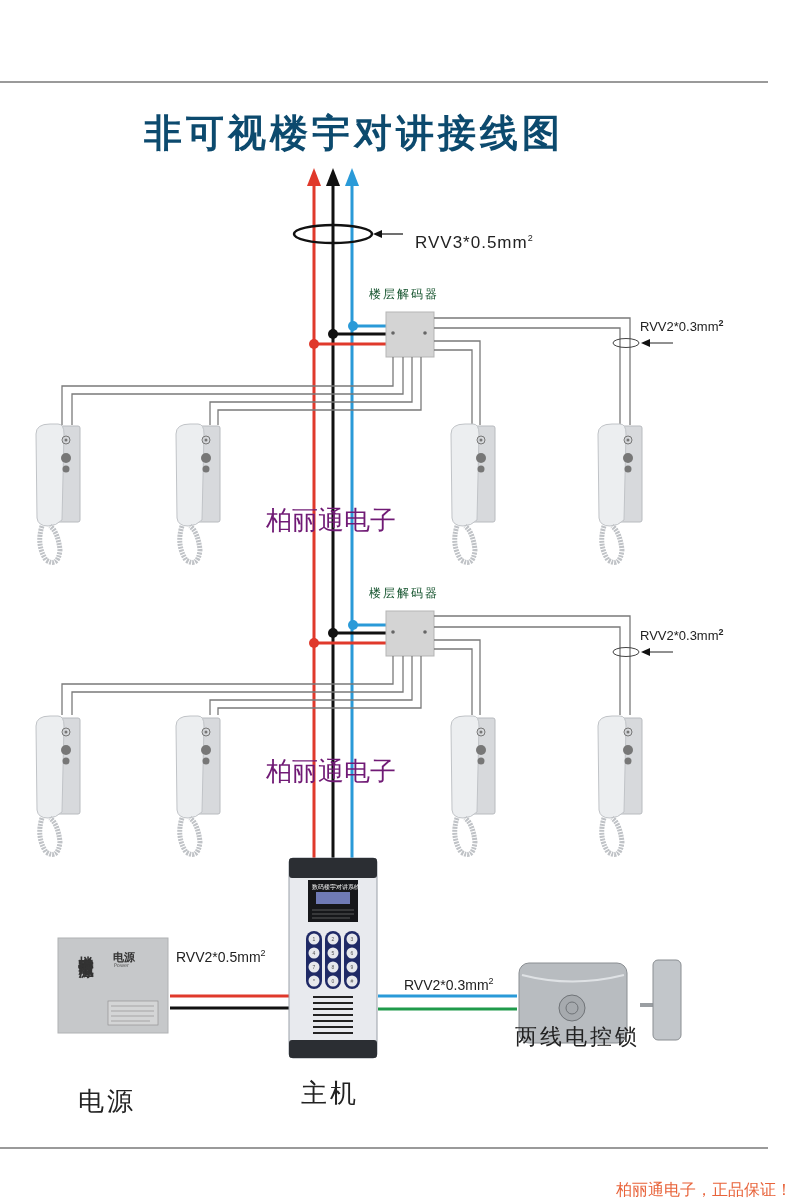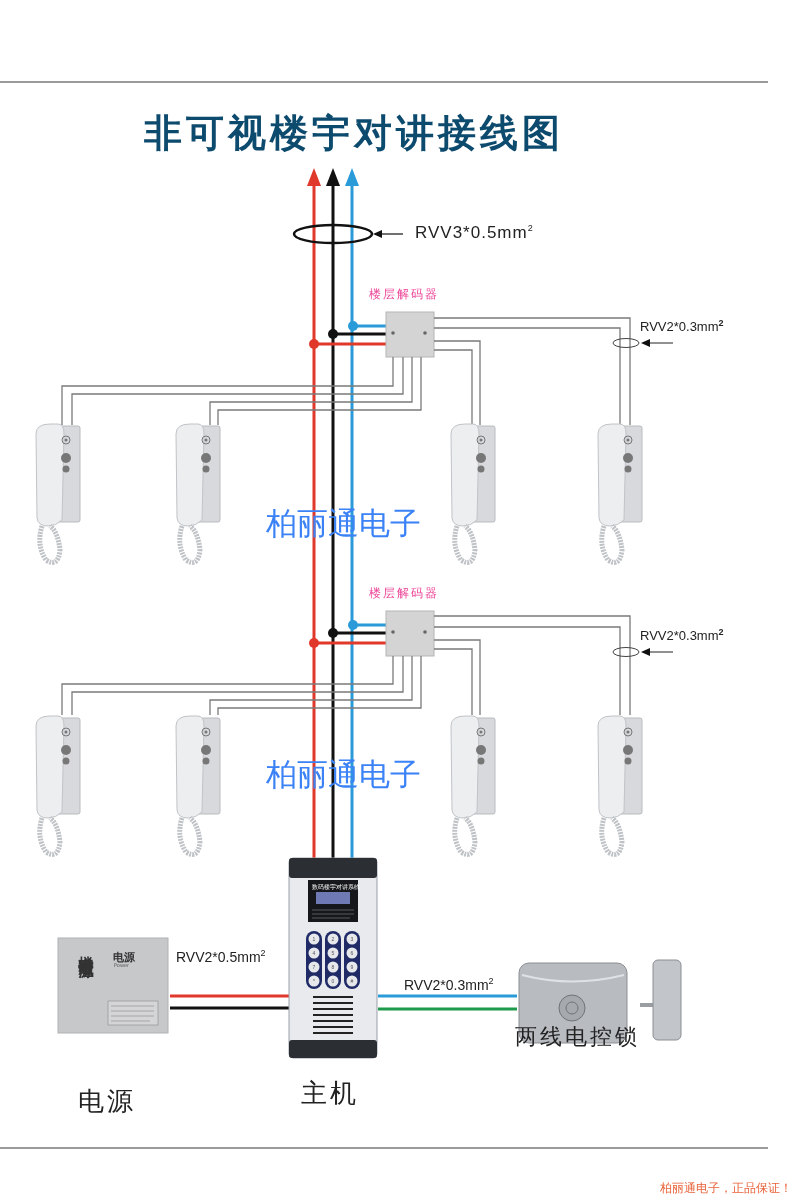--- a/index.html
+++ b/index.html
@@ -2,25 +2,25 @@
 <html><head>
 <meta charset="utf-8">
 <style>
   html,body{margin:0;padding:0;background:#fff;}
   body{width:800px;height:1200px;position:relative;overflow:hidden;font-family:"DejaVu Sans","Liberation Sans",sans-serif;}
   .abs{position:absolute;}
   .rule{position:absolute;left:0;width:768px;height:2px;background:#9a9a9a;}
   .title{position:absolute;left:104px;top:108px;width:500px;text-align:center;font-size:38px;font-weight:bold;color:#0c4a6e;letter-spacing:4px;white-space:nowrap;font-family:"DejaVu Sans",sans-serif;}
   .cable-label{position:absolute;font-family:"Liberation Sans",sans-serif;color:#222;white-space:nowrap;}
   .cable-label sup{font-size:9px;}
-  .decoder-label{position:absolute;font-size:12px;color:#ec4899;letter-spacing:2px;white-space:nowrap;}
-  .watermark{position:absolute;font-family:Liberation Mono, monospace;font-size:31px;color:#3b82f6;white-space:nowrap;}
+  .decoder-label{position:absolute;font-size:12px;color:#14532d;letter-spacing:2px;white-space:nowrap;}
+  .watermark{position:absolute;font-family:Liberation Mono, monospace;font-size:26px;color:#701a75;white-space:nowrap;}
   .caption{position:absolute;font-size:26px;color:#222;letter-spacing:3px;white-space:nowrap;}
   .caption-sm{position:absolute;font-size:22px;color:#222;letter-spacing:3px;white-space:nowrap;}
-  .footer{position:absolute;right:8px;top:1180px;font-family:Liberation Sans, sans-serif;font-size:12px;color:#e8633a;white-space:nowrap;}
+  .footer{position:absolute;right:8px;top:1180px;font-family:Liberation Sans, sans-serif;font-size:16px;color:#e8633a;white-space:nowrap;}
   svg text{font-family:"Liberation Sans",sans-serif;}
   .psu-vert{position:absolute;left:74px;top:944px;width:20px;font-size:15px;font-weight:bold;line-height:17px;color:#333;writing-mode:vertical-rl;letter-spacing:1px;}
   .psu-head{position:absolute;left:113px;top:950px;font-size:11px;font-weight:bold;color:#333;}
   .psu-sub{position:absolute;left:114px;top:962px;font-size:5px;color:#555;}
   .panel-title{position:absolute;left:312px;top:883px;font-size:6px;color:#fff;white-space:nowrap;}
 </style>
 </head>
 <body>
 
 <div class="rule" style="top:81px"></div>
@@ -188,21 +188,21 @@
   <g>
     <rect x="519" y="963" width="108" height="80" rx="10" fill="#b8bcc0" stroke="#8a8e92"></rect>
     <path d="M522,975 Q572,988 624,975" fill="none" stroke="#dfe2e5" stroke-width="2"></path>
     <circle cx="572" cy="1008" r="13" fill="#a6aaae" stroke="#6f7377"></circle>
     <circle cx="572" cy="1008" r="6" fill="none" stroke="#6f7377"></circle>
     <rect x="640" y="1003" width="14" height="4" fill="#9a9ea2"></rect>
     <rect x="653" y="960" width="28" height="80" rx="5" fill="#c2c6ca" stroke="#8a8e92"></rect>
   </g>
 </svg>
 
-<div class="cable-label" style="left:415px;top:223px;font-size:17px;letter-spacing:1px;">
+<div class="cable-label" style="left:415px;top:233px;font-size:17px;letter-spacing:1px;">
   <span>RVV3*0.5mm</span><sup>2</sup>
 </div>
 
 <div class="decoder-label" style="left:369px;top:286px;">楼层解码器</div>
 <div class="cable-label" style="left:640px;top:318px;font-size:13px;">
   <span>RVV2*0.3mm</span><sup style="font-weight:bold">2</sup>
 </div>
 <div class="watermark" style="left:266px;top:503px;">柏丽通电子</div>
 
 <div class="decoder-label" style="left:369px;top:585px;">楼层解码器</div>

